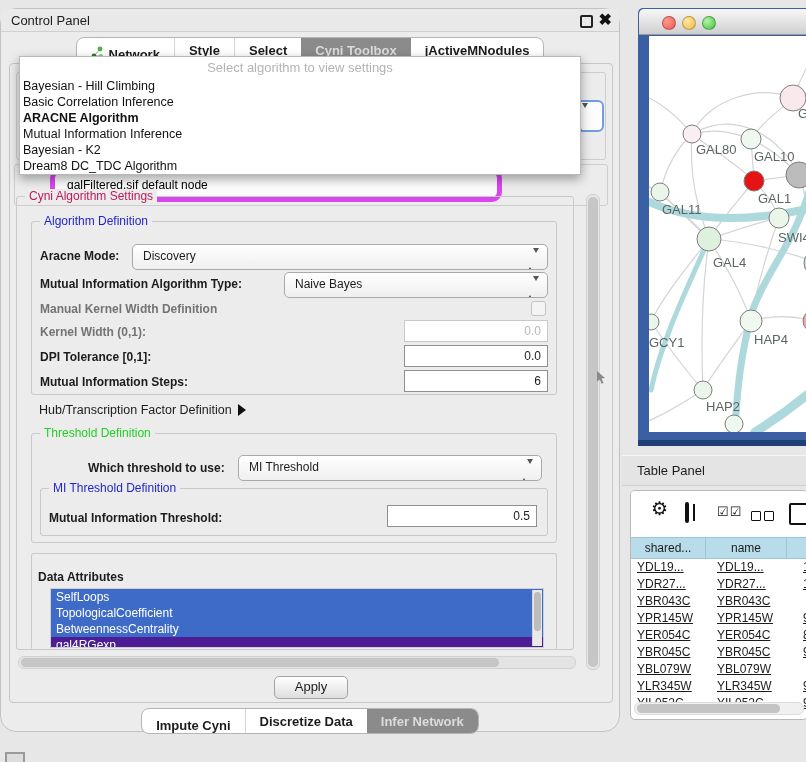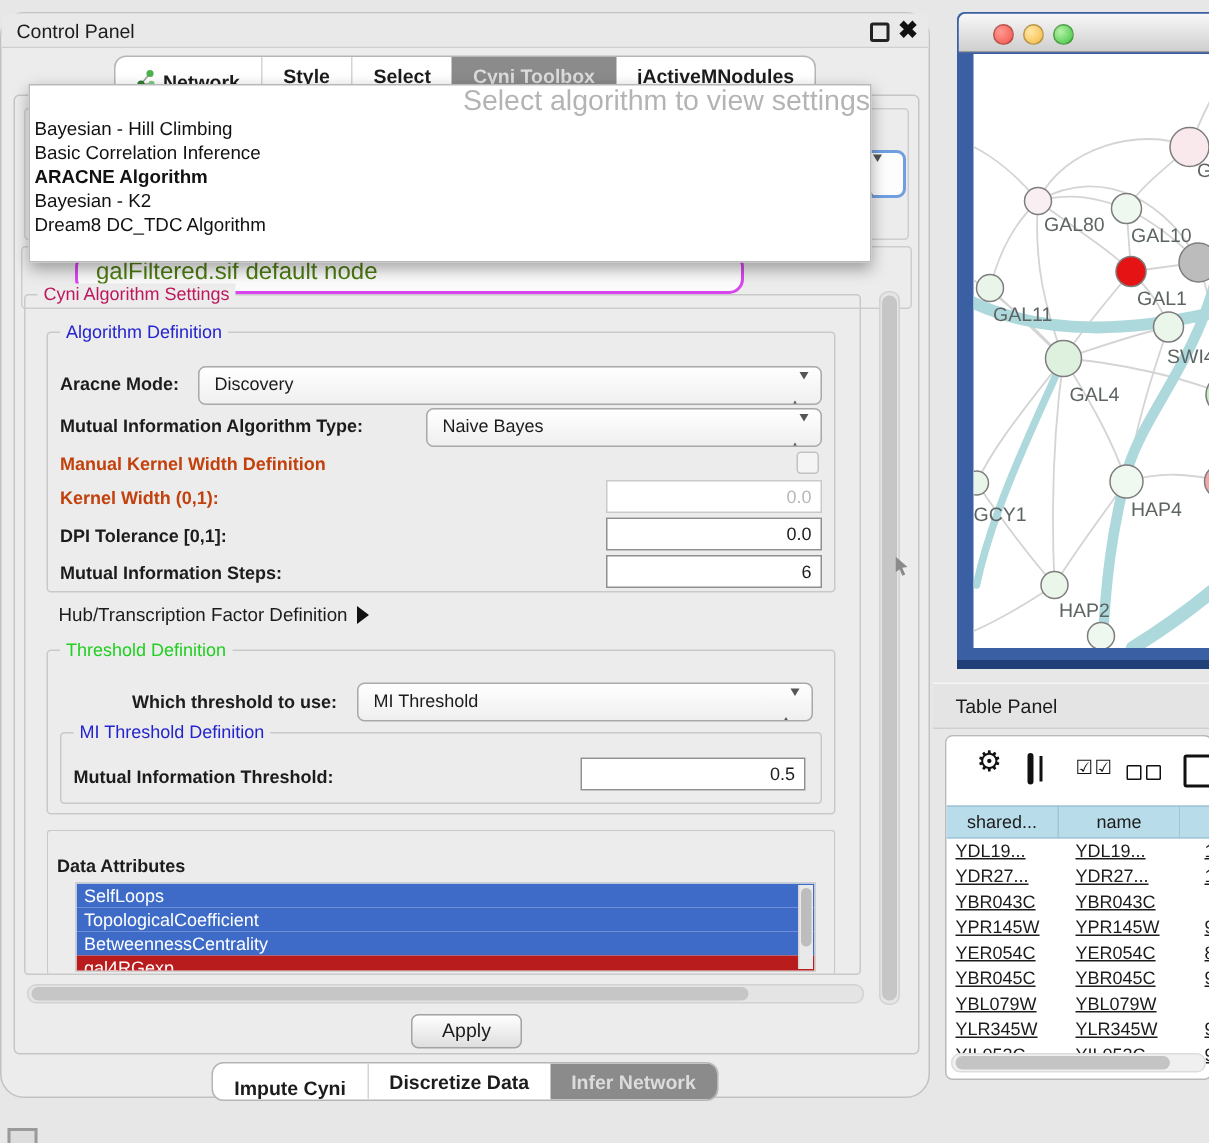--- a/index.html
+++ b/index.html
@@ -22,32 +22,32 @@
   .tab:first-child{border-left:none;align-items:flex-end;}
   .tab.selected{background:#8b8b8b;color:#dcdcdc;border-left:none;}
   .tab.selected + .tab{border-left:none;}
 
   .cp-content{position:absolute;left:8px;top:54px;width:602px;height:638px;background:#ececec;
       border:1px solid #c6c6c6;border-radius:4px;}
 
   
   .ghost-box{position:absolute;border:1px solid #cdcdcd;border-radius:3px;}
   .ghost-combo{position:absolute;border:2px solid #6f9fe0;border-radius:6px;background:#fdfdfd;}
-  .ghost-field{position:absolute;border:2px solid #d946ef;border-radius:10px;background:#fbfbfb;
-      color:#4d7c0f;font-size:16px;line-height:24px;padding-left:12px;overflow:hidden;}
+  .ghost-field{position:absolute;border:5px solid #d946ef;border-radius:10px;background:#fbfbfb;
+      color:#000000;font-size:12px;line-height:24px;padding-left:12px;overflow:hidden;}
 
   
   .gb{position:absolute;border:1px solid #c9c9c9;border-radius:3px;}
   .gb-title{position:absolute;top:-8px;left:8px;background:#ececec;padding:0 4px;font-size:12px;
       font-weight:normal;white-space:nowrap;display:flex;align-items:center;gap:5px;}
   .t-blue{color:#2424cf;} .t-green{color:#21cf21;} .t-black{color:#be185d;}
 
   .lbl{position:absolute;font-size:12px;font-weight:bold;white-space:nowrap;}
   .lbl.plain{font-weight:normal;}
-  .lbl.dis{color:#c2410c;}
+  .lbl.dis{color:#737373;}
 
   .combo{position:absolute;height:24px;background:linear-gradient(#ffffff,#efefef);
       border:1px solid #a9a9a9;border-radius:5px;font-size:12px;line-height:22px;
       padding:0 24px 0 10px;overflow:hidden;white-space:nowrap;}
   .combo .arr{position:absolute;right:8px;top:4px;}
   .tri-u{width:0;height:0;border-left:3.5px solid transparent;border-right:3.5px solid transparent;
       border-bottom:5px solid #555;margin-bottom:3px;}
   .tri-d{width:0;height:0;border-left:3.5px solid transparent;border-right:3.5px solid transparent;
       border-top:5px solid #555;}
 
@@ -73,21 +73,21 @@
   .hsb .thumb{position:absolute;top:1px;bottom:1px;left:2px;width:86%;background:#c6c6c6;border-radius:6px;}
 
   .apply-btn{position:absolute;width:72px;height:21px;background:linear-gradient(#ffffff,#dedede);
       border:1px solid #a3a3a3;border-radius:5px;font-size:13px;text-align:center;line-height:20px;}
 
   .cp-bottom{position:absolute;left:0;right:0;top:699px;height:26px;display:flex;justify-content:center;}
 
   
   .popup{position:absolute;left:18px;top:47px;width:560px;height:117px;background:#fff;
       border:1px solid #b9b9b9;box-shadow:0 4px 10px rgba(0,0,0,.35);z-index:20;overflow:hidden;}
-  .popup-placeholder{height:21px;line-height:21px;text-align:right;color:#b4b4b4;font-size:19px;}
+  .popup-placeholder{height:21px;line-height:21px;text-align:center;color:#b4b4b4;font-size:13px;}
   .algo-option{height:16px;line-height:16px;font-size:12.5px;padding-left:3px;color:#111;white-space:nowrap;}
   .algo-option.bold{font-weight:bold;}
 
   
   .netwin{position:absolute;left:638px;top:8px;width:184px;height:438px;background:#3a5fa3;border-radius:5px 5px 0 0;}
   .netwin .dark{position:absolute;left:0;right:0;bottom:0;height:6px;background:#203e77;}
   .net-titlebar{position:absolute;left:1px;top:1px;right:0;height:25px;border-radius:5px 5px 0 0;
       background:linear-gradient(#f8f8f8,#cfcfcf);border-bottom:1px solid #9a9a9a;}
   .light{position:absolute;top:7px;width:12px;height:12px;border-radius:50%;border:1px solid rgba(0,0,0,.25);}
   .light.red{left:23px;background:radial-gradient(circle at 4px 4px,#ff9b93,#f1544a);}
@@ -226,21 +226,21 @@
 
         <div class="gb" style="left:14px;right:16px;top:356px;height:96px;border-bottom:none;">
           <span class="lbl" style="left:6px;top:16px;">Data Attributes</span>
           <div class="attr-list" style="left:18px;right:12px;top:34px;height:58px;" id="attr-list">
             <div class="attr-scroll">
                 <div class="attr-thumb"></div>
               </div>
           <div class="attr-item" style="background: rgb(61, 107, 199);">SelfLoops</div>
               <div class="attr-item" style="background: rgb(61, 107, 199);">TopologicalCoefficient</div>
               <div class="attr-item" style="background: rgb(61, 107, 199);">BetweennessCentrality</div>
-              <div class="attr-item" style="background: #b91c1c;">gal4RGexp</div>
+              <div class="attr-item" style="background: #4c1d95;">gal4RGexp</div>
             </div>
         </div>
       </div>
 
       <div class="vsb" style="right:12px;top:130px;height:474px;">
           <div class="thumb"></div>
         </div>
       <div class="hsb" style="left:8px;width:556px;top:592px;">
           <div class="thumb"></div>
         </div>
@@ -261,20 +261,21 @@
           </div>
         </div>
     </div>
 
     <div class="popup">
       <div class="popup-placeholder">Select algorithm to view settings</div>
       <div id="algo-options">
           <div class="algo-option">Bayesian - Hill Climbing</div>
           <div class="algo-option">Basic Correlation Inference</div>
           <div class="algo-option bold">ARACNE Algorithm</div>
+          <div class="algo-option">Mutual Information Inference</div>
           <div class="algo-option">Bayesian - K2</div>
           <div class="algo-option">Dream8 DC_TDC Algorithm</div>
         </div>
     </div>
   </section>
 
   <section class="netwin">
     <div class="net-titlebar">
       <span class="light red"></span>
       <span class="light yellow"></span>

